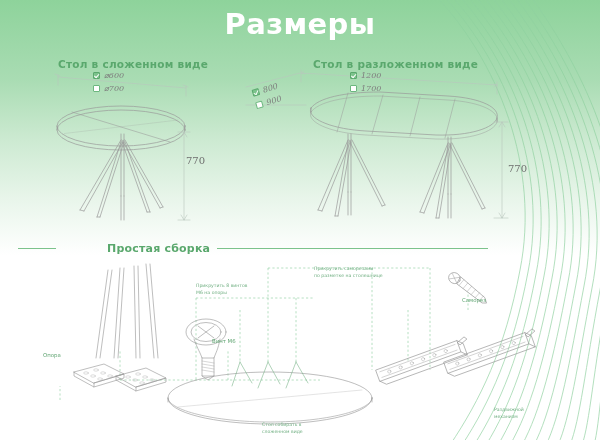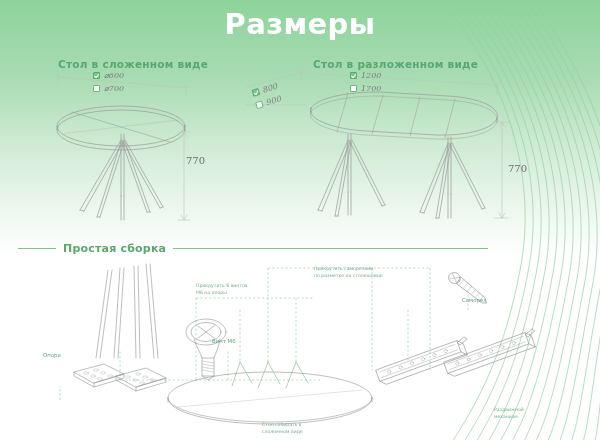--- a/index.html
+++ b/index.html
@@ -69,21 +69,21 @@
   #dim-h-right{left:508px;top:163px;}
 
   
   .assy-head-wrap{
     position:absolute;left:18px;top:240px;width:470px;height:16px;z-index:6;
     display:flex;align-items:center;gap:7px;
   }
   .rule{height:1px;background:#7cc38c;flex:1;}
   .assy-title{
     font-size:11px;font-weight:bold;color:#5aa86d;white-space:nowrap;
-    font-family:"DejaVu Sans", sans-serif;letter-spacing:.2px;
+    font-family:"DejaVu Sans", sans-serif;letter-spacing:.2px;margin-left:44px;
   }
   .rule-short{flex:0 0 38px;}
 
   
   .ann{
     position:absolute;z-index:8;font-size:4.6px;color:#6fae80;line-height:1.45;
     white-space:pre;font-family:"DejaVu Sans", sans-serif;
   }
   .ann.big{font-size:5.4px;color:#62a674;}
   #ann-screws{left:196px;top:283px;}

